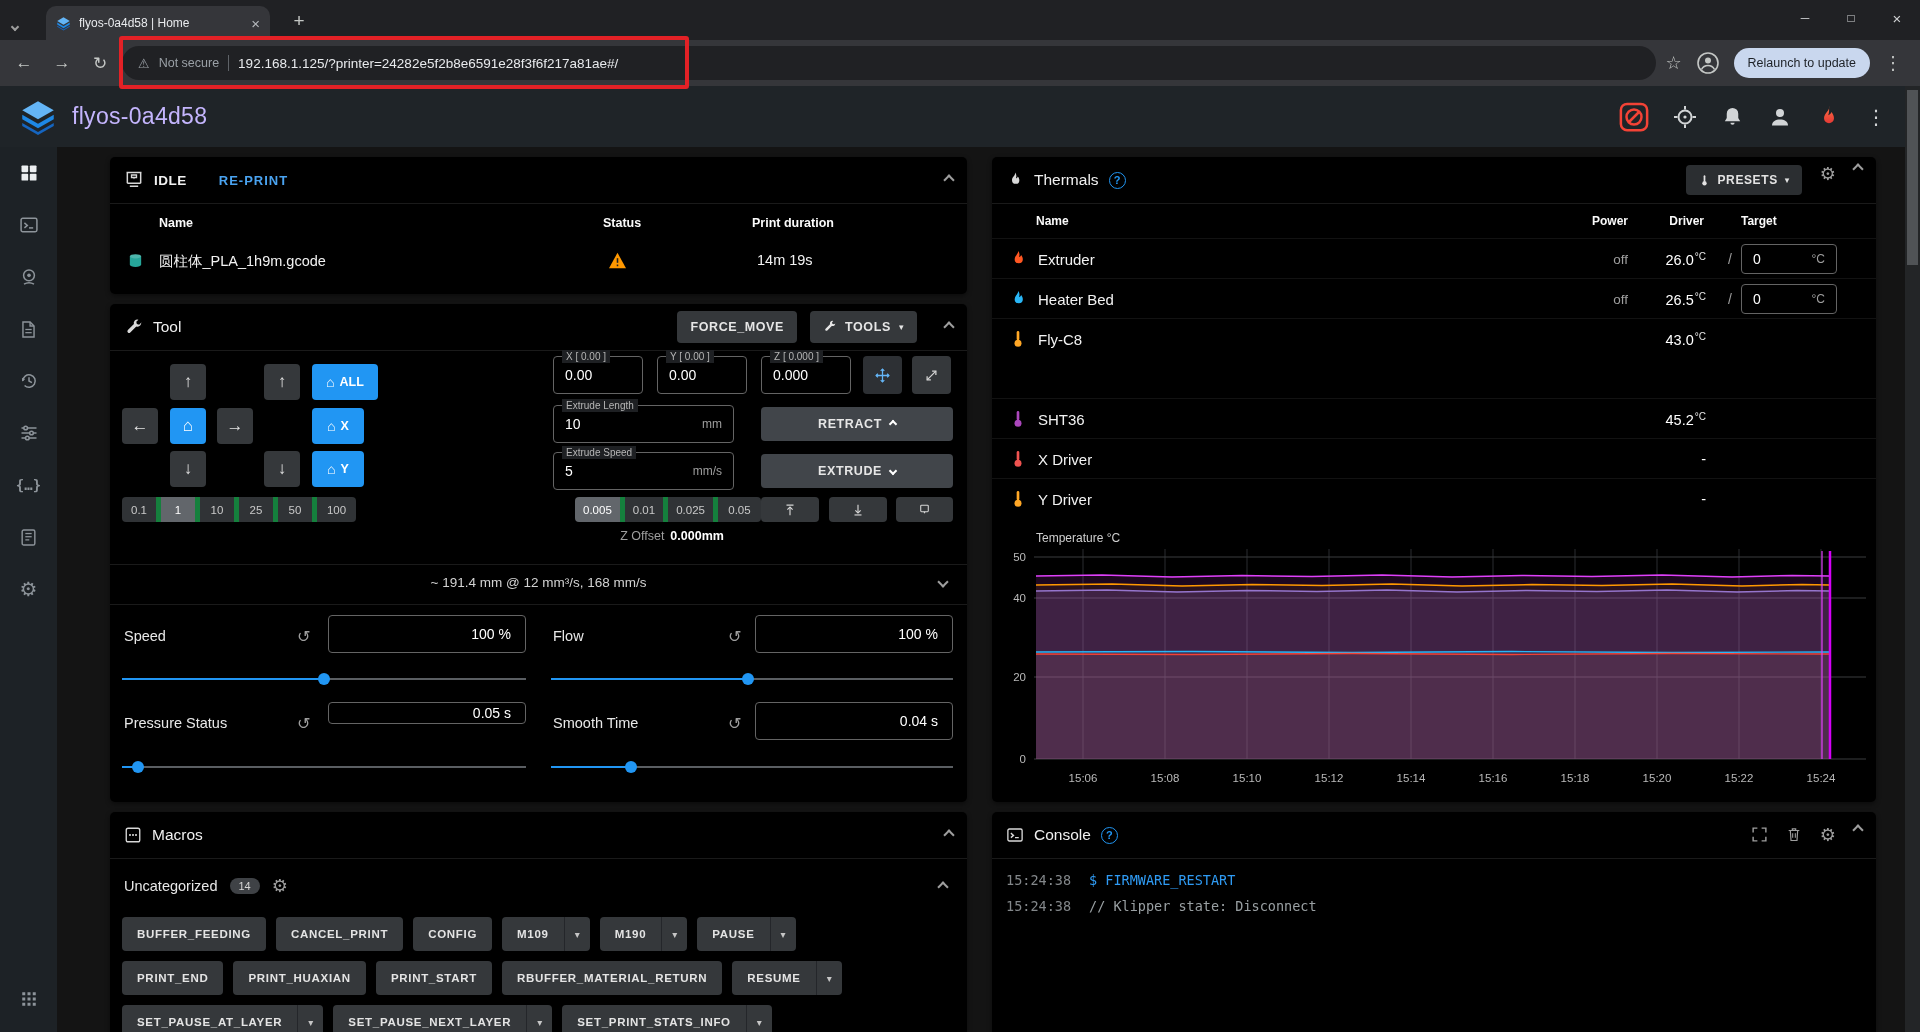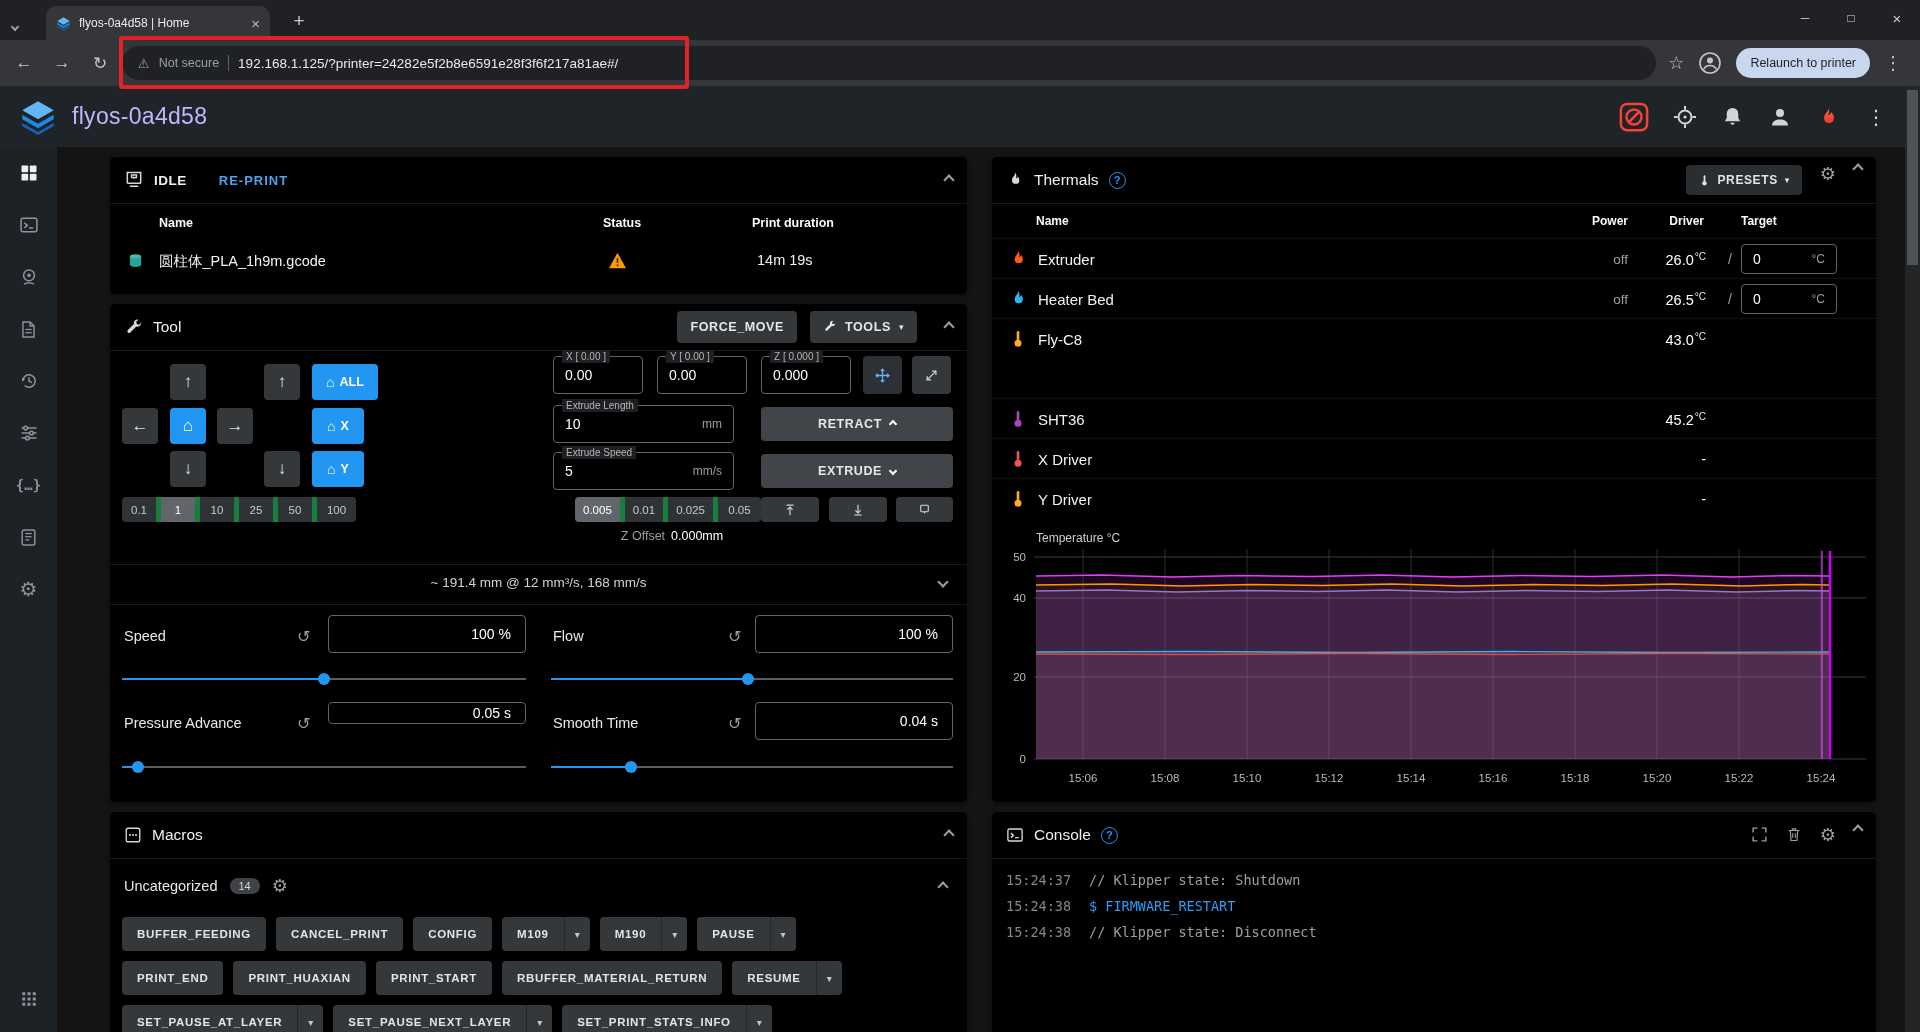--- a/index.html
+++ b/index.html
@@ -86,21 +86,21 @@
   .seg span.on{background:#62666b;color:#fff}
   .field{position:absolute;border:1px solid #646464;border-radius:4px}
   .flabel{position:absolute;top:-7px;left:8px;background:#1e2023;padding:0 4px;font-size:10px;
     color:#b5b5b5;line-height:13px;white-space:nowrap}
   .fval{position:absolute;left:11px;top:50%;transform:translateY(-50%);font-size:14px;color:#fff}
   .fval.r{left:auto;right:14px}
   .fsuf{position:absolute;right:11px;top:50%;transform:translateY(-50%);font-size:12px;color:#9e9e9e}
   .ibtn{position:absolute;background:#35383b;border-radius:4px;display:flex;align-items:center;
     justify-content:center;color:#d5d5d5}
   .zoff{position:absolute;font-size:12.5px;color:#9e9e9e;text-align:center}
-  .zoff b{color:#fff;font-weight:400;margin-left:6px}
+  .zoff b{color:#fff;font-weight:700;margin-left:6px}
   .summary{position:absolute;left:0;width:100%;text-align:center;font-size:13.5px;color:#d2d2d2}
   .slabel{position:absolute;font-size:14.5px;color:#e8e8e8}
   .reset{position:absolute;color:#9e9e9e;font-size:16px}
   .slider{position:absolute;height:14px}
   .slider .track{position:absolute;left:0;right:0;top:6px;height:2px;background:#5a5e62}
   .slider .fill{position:absolute;left:0;top:6px;height:2px;background:#2196f3}
   .slider .thumb{position:absolute;top:1px;width:12px;height:12px;border-radius:50%;
     background:#2196f3;transform:translateX(-6px)}
 
   
@@ -174,21 +174,21 @@
       <span class="omni-sep"></span>
       <span class="omni-url">192.168.1.125/?printer=24282e5f2b8e6591e28f3f6f217a81ae#/</span>
     </div>
     <div class="tb-right">
       <span class="tb-icon">☆</span>
       <svg width="24" height="24" viewBox="0 0 24 24">
           <circle cx="12" cy="12" r="10" fill="none" stroke="#c4c7c5" stroke-width="1.6"></circle>
           <circle cx="12" cy="9.5" r="3" fill="#c4c7c5"></circle>
           <path d="M5.5 18.5c1.5-3 4-4 6.5-4s5 1 6.5 4" fill="none" stroke="#c4c7c5" stroke-width="1.6"></path>
         </svg>
-      <span class="relaunch">Relaunch to printer</span>
+      <span class="relaunch">Relaunch to update</span>
       <span class="tb-icon">⋮</span>
     </div>
   </div>
 
   <div class="annotate"></div>
 
   <div class="app">
 
     <div class="appbar">
       <svg width="36" height="36" viewBox="0 0 24 24">
@@ -505,21 +505,21 @@
             <div class="track"></div>
             <div class="fill" style="width: 50%;"></div>
             <div class="thumb" style="left: 50%;"></div>
           </div>
         <div class="slider" style="left:441px;top:321px;width:402px">
             <div class="track"></div>
             <div class="fill" style="width: 49%;"></div>
             <div class="thumb" style="left: 49%;"></div>
           </div>
 
-        <span class="slabel" style="left:14px;top:364px">Pressure Advance</span>
+        <span class="slabel" style="left:14px;top:364px">Pressure Status</span>
         <span class="reset" style="left:187px;top:363px">↺</span>
         <div class="field" style="left:218px;top:351px;width:198px;height:22px">
             <span class="fval r">0.05 s</span>
           </div>
         <span class="slabel" style="left:443px;top:364px">Smooth Time</span>
         <span class="reset" style="left:618px;top:363px">↺</span>
         <div class="field" style="left:645px;top:351px;width:198px;height:38px">
             <span class="fval r">0.04 s</span>
           </div>
         <div class="slider" style="left:12px;top:409px;width:404px">
@@ -761,21 +761,20 @@
               <path d="M4 6h16M9.5 6V3.5h5V6M6.5 6l1 15h9l1-15" fill="none" stroke="#9e9e9e" stroke-width="1.8"></path>
               <line x1="10" y1="10" x2="10" y2="17" stroke="#9e9e9e" stroke-width="1.6"></line>
               <line x1="14" y1="10" x2="14" y2="17" stroke="#9e9e9e" stroke-width="1.6"></line>
             </svg>
           <span class="gear">⚙</span>
           <span class="chev up"></span>
         </div>
       </div>
       <div class="divider"></div>
       <div style="padding-top:8px">
-        <div class="c-line"><span class="c-time">15:24:37</span><span class="c-comment">// Klipper state: Shutdown</span></div>
         <div class="c-line"><span class="c-time">15:24:38</span><span class="c-cmd">$ FIRMWARE_RESTART</span></div>
         <div class="c-line"><span class="c-time">15:24:38</span><span class="c-comment">// Klipper state: Disconnect</span></div>
       </div>
     </div>
 
     <div class="scrollbar">
         <div class="sb-thumb"></div>
       </div>
   </div>
 </div>

